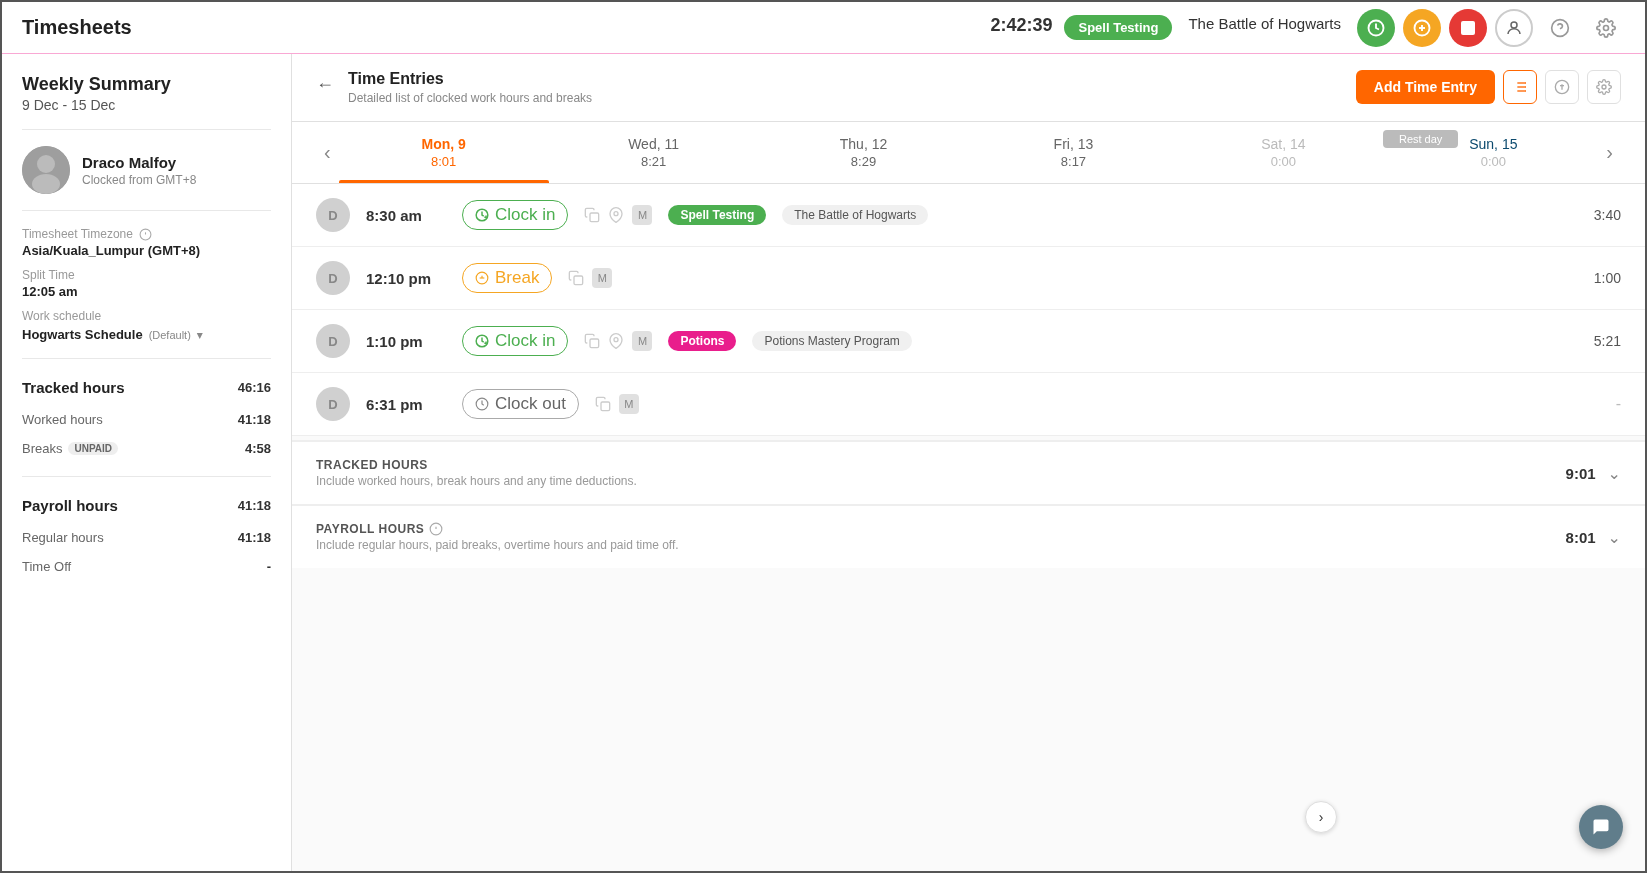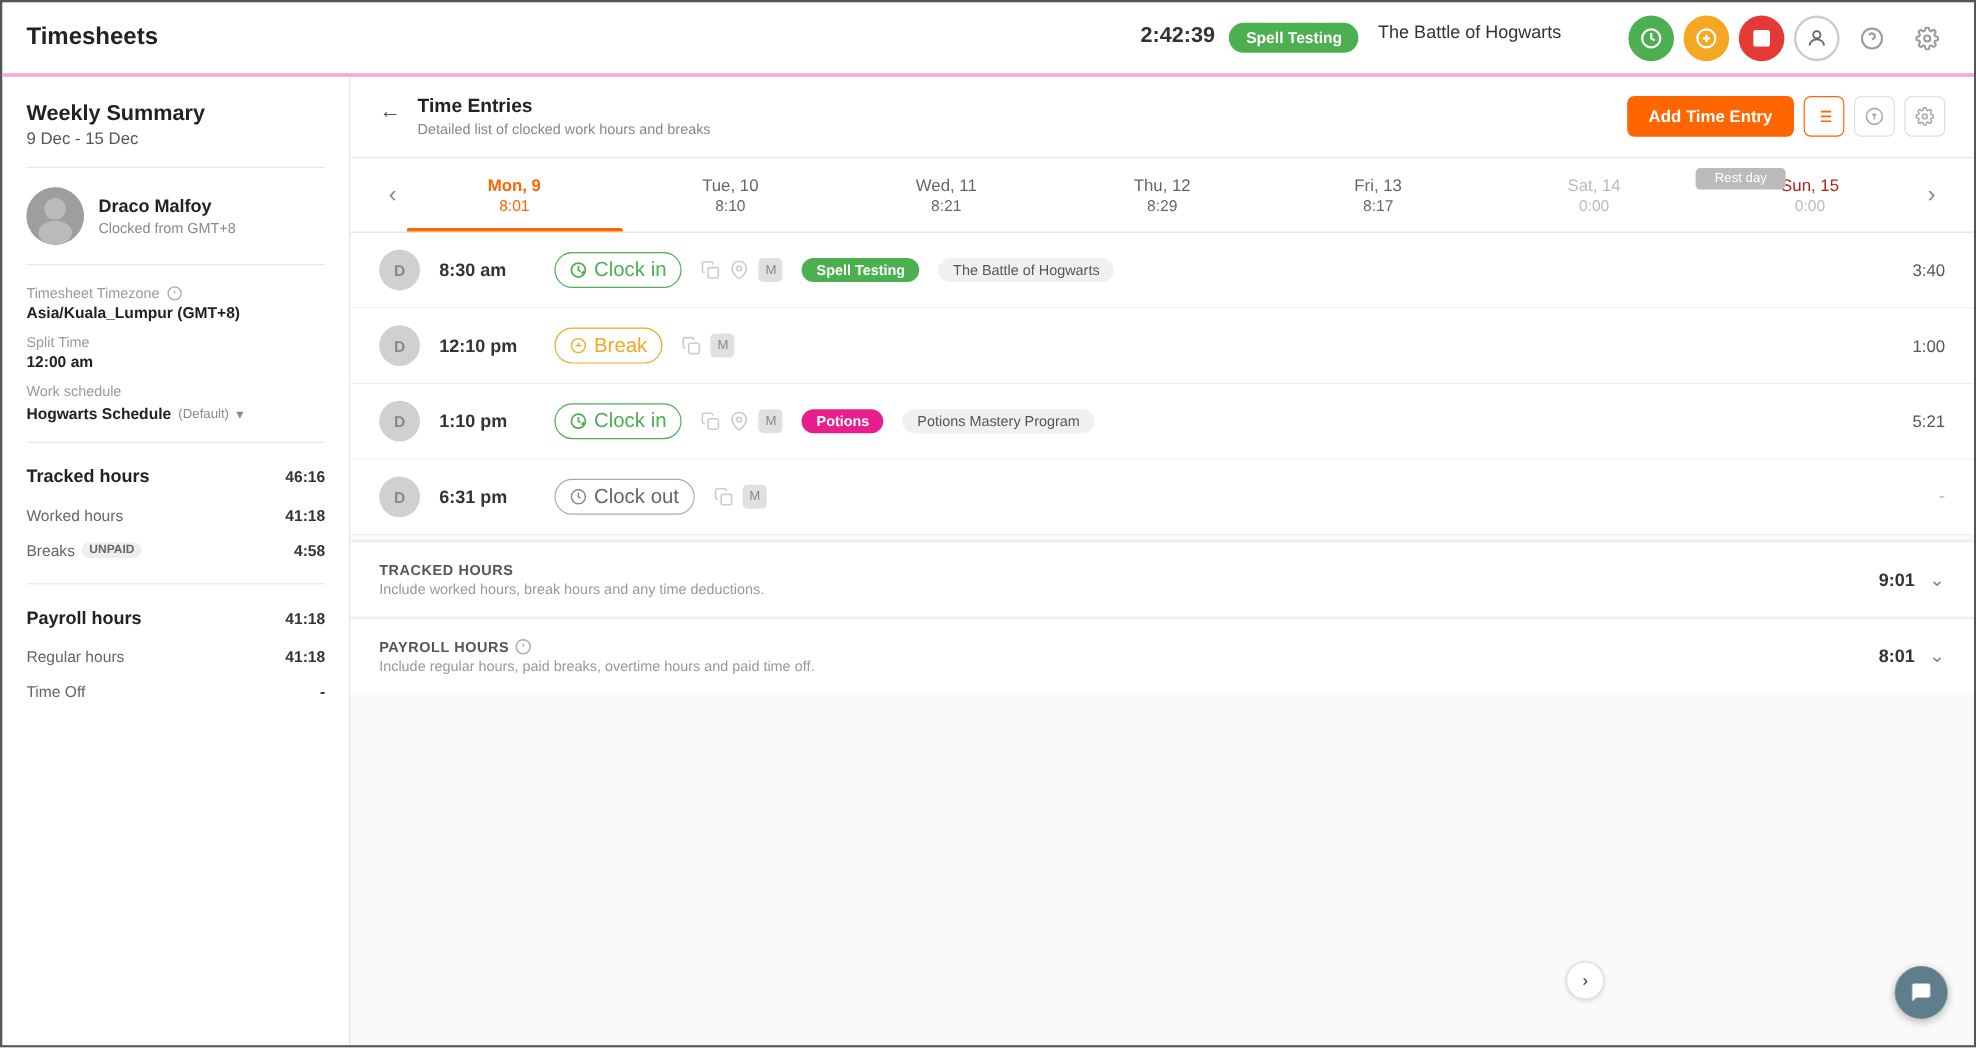--- a/index.html
+++ b/index.html
@@ -1,21 +1,21 @@
 <!DOCTYPE html>
 <html><head>
   <meta charset="utf-8">
   <style>
     * { box-sizing: border-box; margin: 0; padding: 0; }
     body { font-family: -apple-system, BlinkMacSystemFont, 'Segoe UI', sans-serif; background: #f5f5f5; color: #333; font-size: 14px; }
 
     .app-container { width: 1647px; height: 873px; display: flex; flex-direction: column; border: 2px solid #555; background: #fff; overflow: hidden; }
 
     
-    .top-bar { display: flex; align-items: center; padding: 0 20px; height: 62px; border-bottom: 3px solid #f9a8d4; background: #fff; flex-shrink: 0; gap: 40px; }
+    .top-bar { display: flex; align-items: center; padding: 0 20px; height: 52px; border-bottom: 1px solid #f9a8d4; background: #fff; flex-shrink: 0; }
     .top-bar-title { font-size: 20px; font-weight: 700; color: #222; flex: 1; }
     .top-bar-center { display: flex; gap: 12px; }
     .timer-display { font-size: 18px; font-weight: 600; color: #333; }
     .spell-testing-badge { background: #4caf50; color: #fff; border-radius: 20px; padding: 5px 14px; font-size: 13px; font-weight: 600; }
     .project-name { font-size: 15px; font-weight: 500; color: #333; margin-left: 4px; }
     .top-bar-icons { display: flex; align-items: center; gap: 8px; margin-left: 16px; }
     .icon-btn { width: 38px; height: 38px; border-radius: 50%; display: flex; align-items: center; justify-content: center; cursor: pointer; border: none; font-size: 16px; }
     .icon-btn-green { background: #4caf50; color: #fff; }
     .icon-btn-yellow { background: #f5a623; color: #fff; }
     .icon-btn-red { background: #e53935; color: #fff; }
@@ -181,21 +181,21 @@
           <svg width="13" height="13" viewBox="0 0 24 24" fill="none" stroke="#aaa" stroke-width="2" style="vertical-align:middle;margin-left:3px">
               <circle cx="12" cy="12" r="10"></circle>
               <line x1="12" y1="8" x2="12" y2="12"></line>
               <line x1="12" y1="16" x2="12.01" y2="16"></line>
             </svg>
         </div>
         <div class="info-value">Asia/Kuala_Lumpur (GMT+8)</div>
       </div>
       <div class="info-row">
         <div class="info-label">Split Time</div>
-        <div class="info-value">12:00 am</div>
+        <div class="info-value">12:05 am</div>
       </div>
       <div class="info-row">
         <div class="info-label">Work schedule</div>
         <div class="work-schedule-row">
           <span class="work-schedule-value">Hogwarts Schedule</span>
           <span class="default-badge">(Default)</span>
           <span class="chevron-icon">▾</span>
         </div>
       </div>
       <hr class="sidebar-divider">
@@ -272,42 +272,38 @@
       </div>
 
       <div class="day-tabs" style="position:relative;">
         <span class="nav-arrow">‹</span>
         <div class="day-tab" style="position:relative;">
           <div class="day-tab-name active">Mon, 9</div>
           <div class="day-tab-hours active">8:01</div>
           <div class="day-tab-underline"></div>
         </div>
         <div class="day-tab">
-          <div class="day-tab-name">Tue, 10</div>
-          <div class="day-tab-hours">8:10</div>
-        </div>
-        <div class="day-tab">
           <div class="day-tab-name">Wed, 11</div>
           <div class="day-tab-hours">8:21</div>
         </div>
         <div class="day-tab">
           <div class="day-tab-name">Thu, 12</div>
           <div class="day-tab-hours">8:29</div>
         </div>
         <div class="day-tab">
           <div class="day-tab-name">Fri, 13</div>
           <div class="day-tab-hours">8:17</div>
         </div>
         <div class="day-tab day-tab-greyed" style="position:relative;">
           <div class="day-tab-name" style="color:#bbb;">Sat, 14</div>
           <div class="day-tab-hours" style="color:#bbb;">0:00</div>
           <div style="position:absolute;top:8px;right:-70px;background:#bbb;color:#fff;font-size:11px;padding:3px 16px;border-radius:4px;white-space:nowrap;z-index:10;">Rest day</div>
         </div>
         <div class="day-tab day-tab-greyed">
-          <div class="day-tab-name" style="color:#b91c1c;">Sun, 15</div>
+          <div class="day-tab-name" style="color:#0c4a6e;">Sun, 15</div>
           <div class="day-tab-hours" style="color:#bbb;">0:00</div>
         </div>
         <span class="nav-arrow">›</span>
       </div>
 
       <div class="entries-area">
 
         <div class="entry-row">
           <div class="entry-avatar">D</div>
           <span class="entry-time">8:30 am</span>

